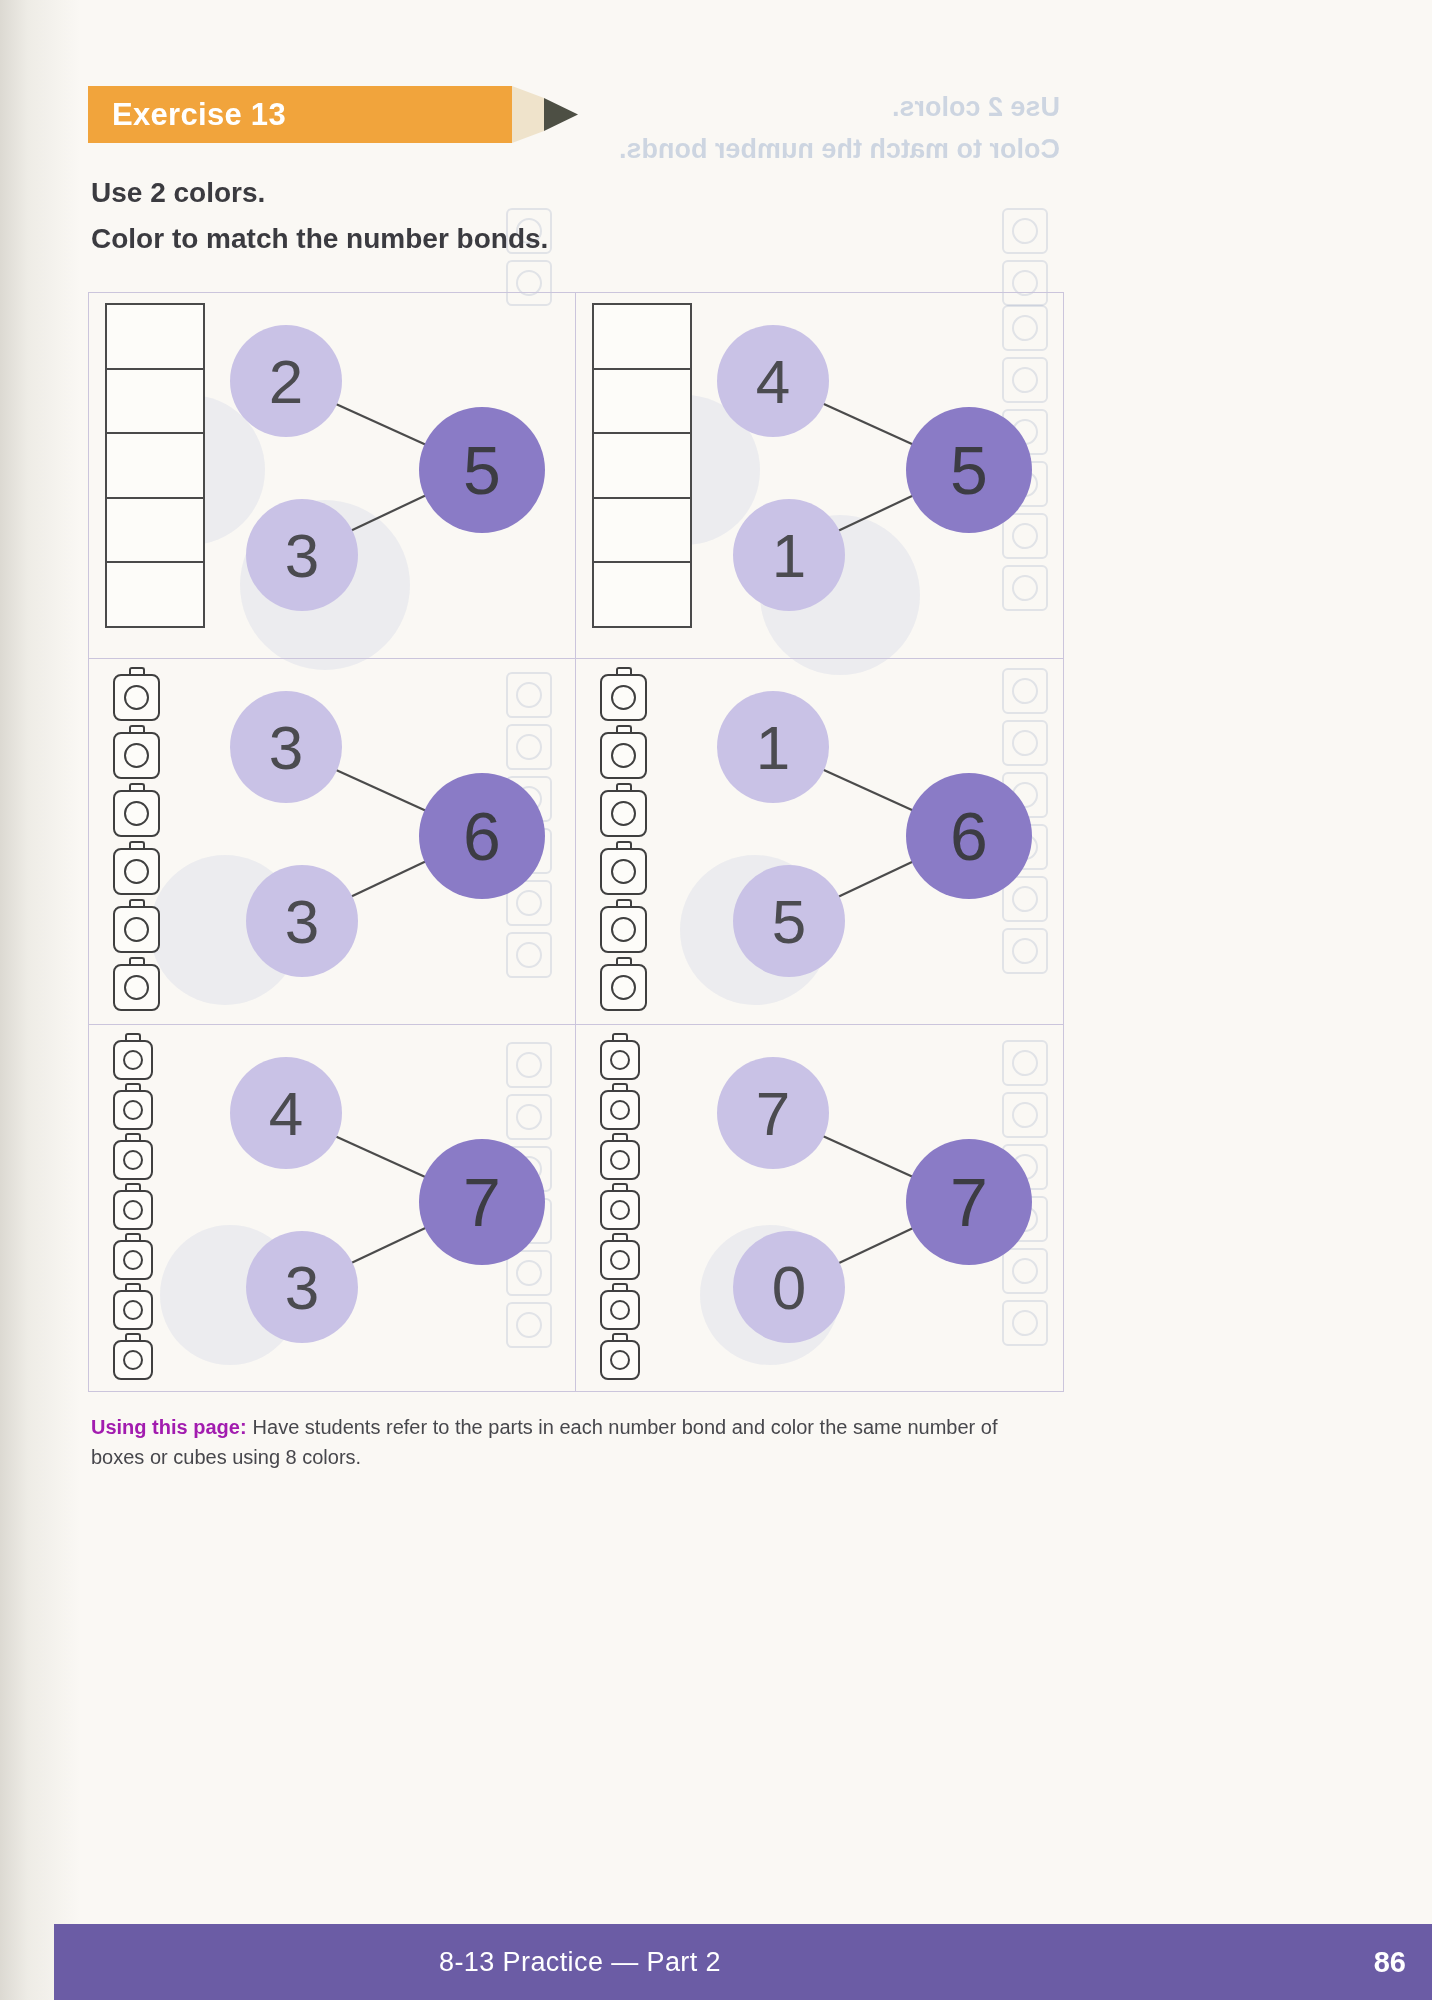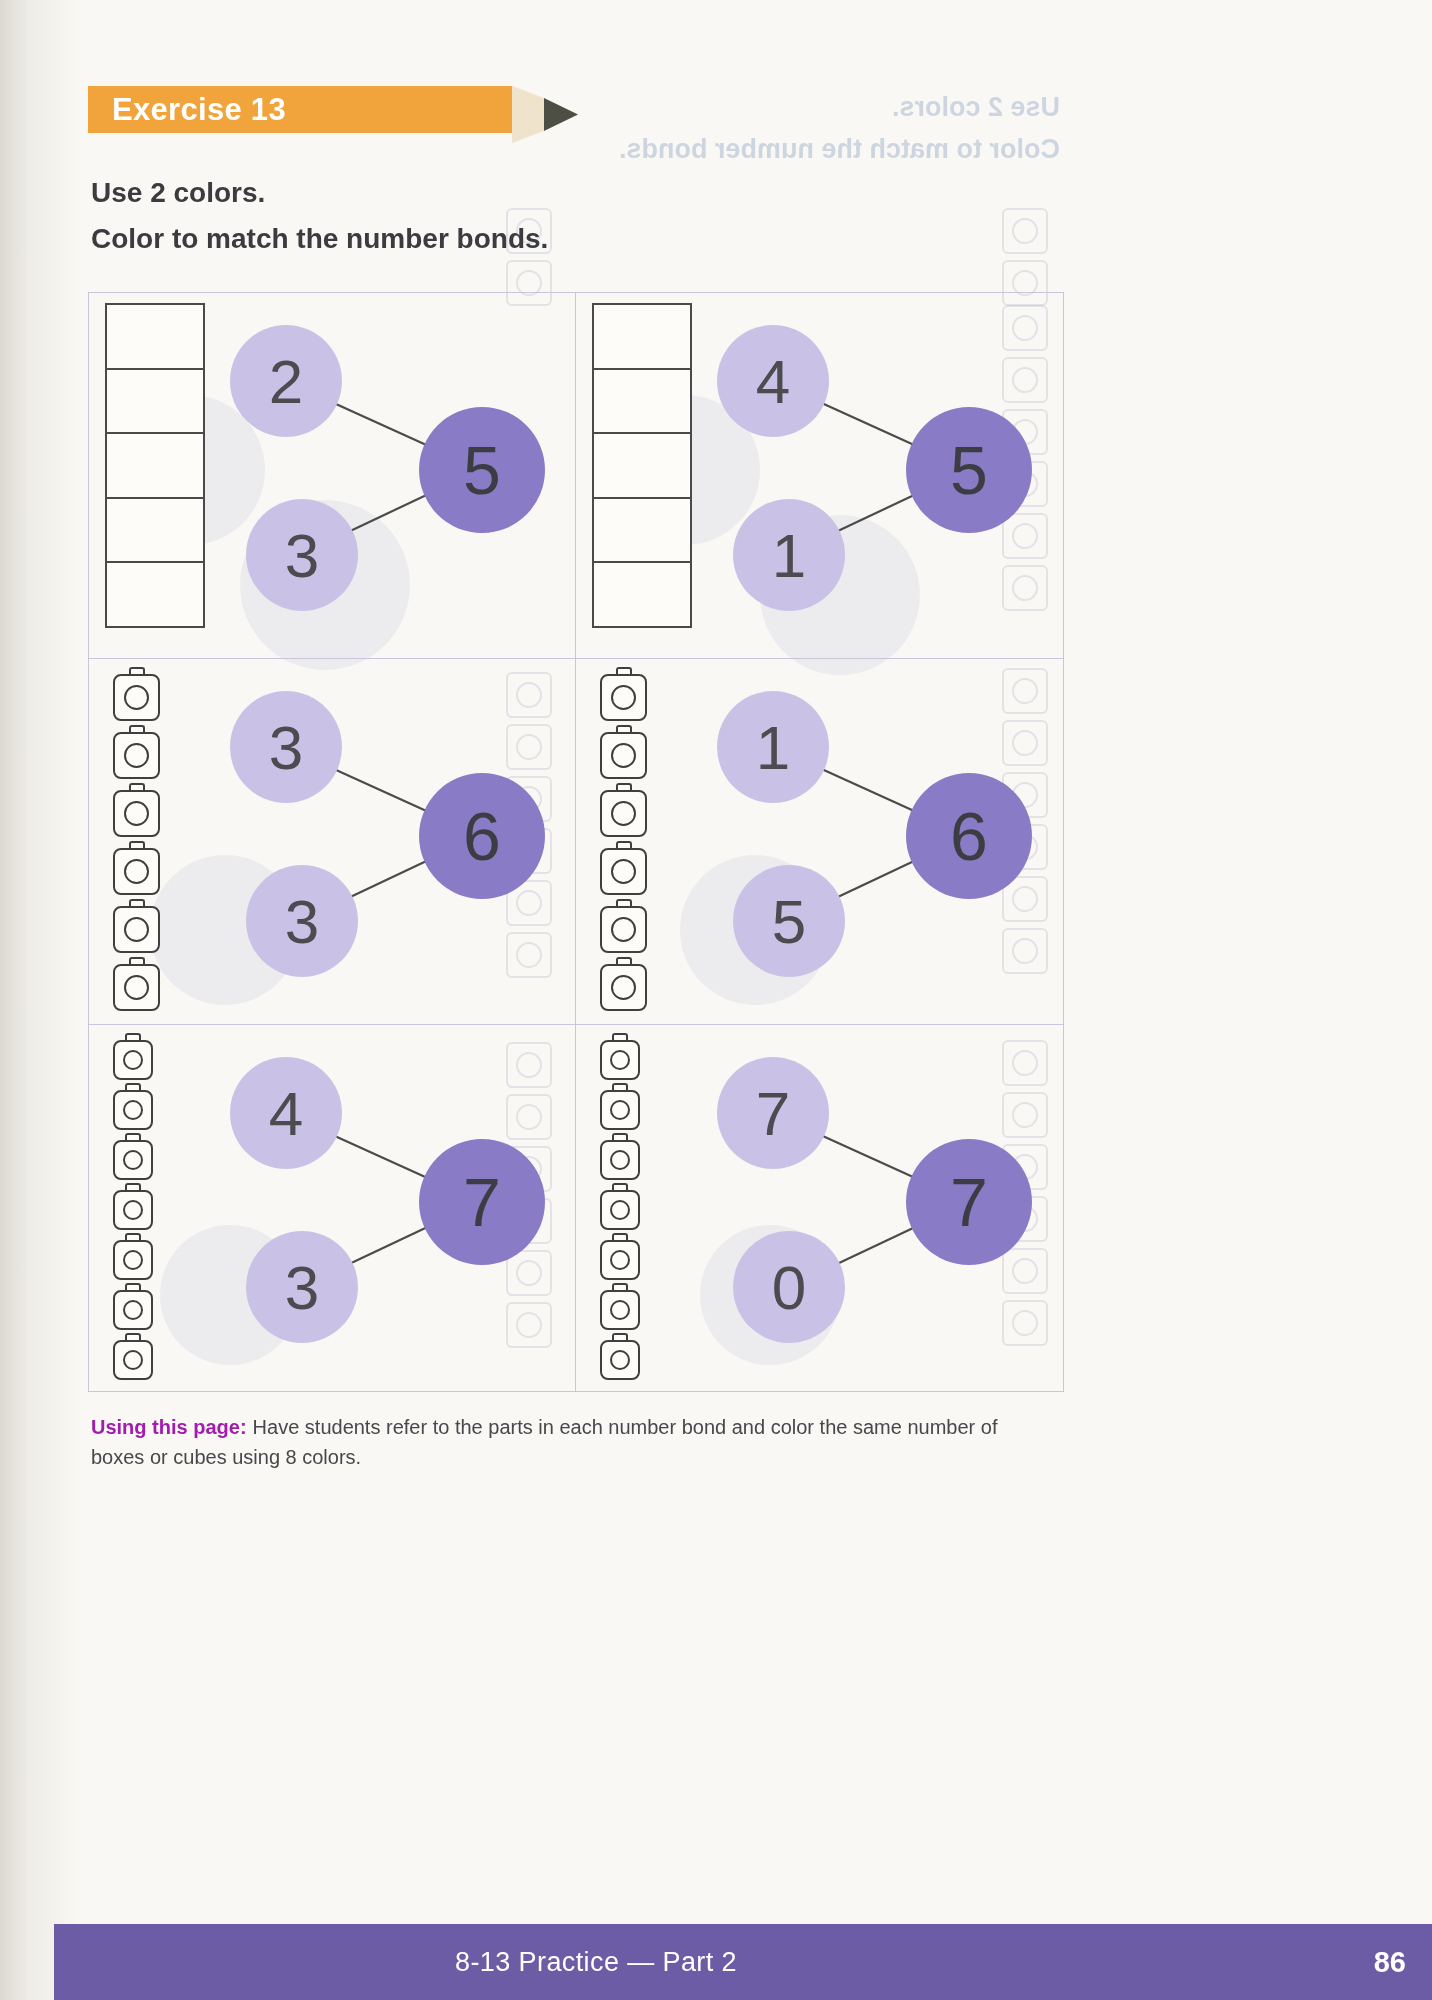--- a/index.html
+++ b/index.html
@@ -32,21 +32,21 @@
   .gcube {
     width:46px; height:46px; border:2px solid rgba(128,146,182,.55);
     border-radius:6px; margin-bottom:6px;
     display:flex; align-items:center; justify-content:center; background:transparent;
   }
   .gdot { width:26px; height:26px; border:2px solid rgba(128,146,182,.55); border-radius:50%; }
   .gcircle { position:absolute; border-radius:50%; background:rgba(178,188,220,.20); }
 
   
   .banner {
-    position:absolute; left:88px; top:86px; width:424px; height:47px;
+    position:absolute; left:88px; top:86px; width:424px; height:57px;
     background:var(--banner,#F1A43C);
     display:flex; align-items:center;
   }
   .banner span {
     color:#ffffff; font-size:31px; font-weight:700; padding-left:24px; letter-spacing:.3px;
   }
   .pencil { position:absolute; left:512px; top:86px; }
 
   
   .instructions { position:absolute; left:91px; top:170px; font-size:28px; font-weight:600; color:#3b3b40; }
@@ -95,21 +95,21 @@
   .p2 { left:157px; top:206px; }
   .whole { width:126px; height:126px; background:var(--whole-circle,#8A7BC6); left:330px; top:114px; font-size:68px; color:#3c3c43; }
 
   
   .note { position:absolute; left:91px; top:1412px; width:950px; font-size:20px; line-height:30px; color:#47474c; }
   .note .lead { color:#a21caf; font-weight:700; margin-right:6px; }
 
   
   .bar { position:absolute; left:54px; right:0; bottom:0; height:76px; background:var(--bar,#6B5CA5); }
   .bar-label {
-    position:absolute; left:542px; top:50%; transform:translate(-50%,-50%);
+    position:absolute; left:526px; top:50%; transform:translate(-50%,-50%);
     color:#fff; font-size:27px; letter-spacing:.4px; white-space:nowrap;
   }
   .page-num { position:absolute; right:26px; top:50%; transform:translateY(-50%); color:#fff; font-size:29px; font-weight:700; }
 </style>
 </head>
 <body>
 
 <div class="page">
 
   <div class="edge"></div>

